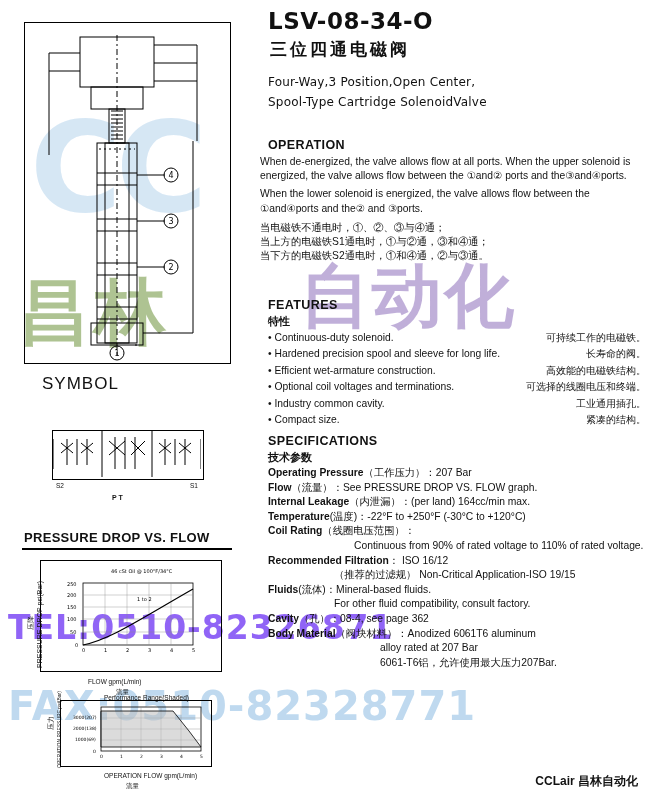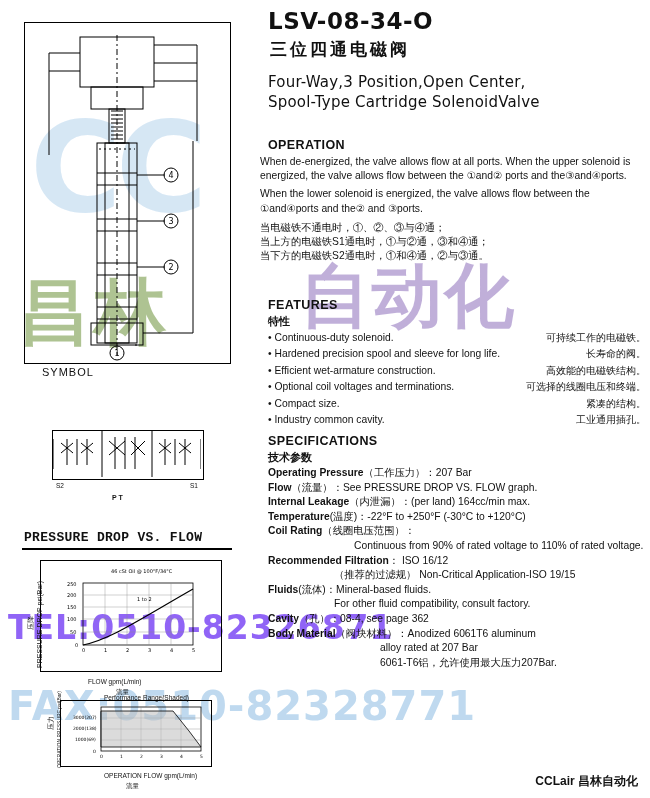--- a/index.html
+++ b/index.html
@@ -39,31 +39,30 @@
     letter-spacing:1px;font-family:"DejaVu Sans",sans-serif;
   }
 
   
   .left-col{position:absolute;left:0;top:0;width:250px;height:798px;}
   .drawing-box{
     position:absolute;left:24px;top:22px;width:205px;height:340px;
     border:1px solid #000;background:transparent;
   }
   .symbol-title{
-    position:absolute;left:42px;top:366px;font-size:11px;letter-spacing:1px;
+    position:absolute;left:42px;top:374px;font-size:17px;letter-spacing:1px;
   }
   .symbol-box{
     position:absolute;left:52px;top:430px;width:150px;height:48px;
     border:1px solid #000;
   }
 
   .pd-title{
     position:absolute;left:24px;top:530px;font-size:13px;font-weight:bold;
     letter-spacing:.3px;
-    font-family:Liberation Mono, monospace;
   }
   .pd-underline{position:absolute;left:22px;top:548px;width:210px;height:2px;background:#000;}
   .chart-box{
     position:absolute;left:40px;top:560px;width:180px;height:110px;
     border:1px solid #000;background:transparent;
   }
   .chart-box2{
     position:absolute;left:60px;top:700px;width:150px;height:65px;
     border:1px solid #000;background:transparent;
   }
@@ -78,21 +77,21 @@
   .right-col{position:absolute;left:252px;top:0;width:398px;height:798px;padding:0;}
   .model{
     position:absolute;left:16px;top:8px;font-size:23px;font-weight:bold;
     letter-spacing:.5px;font-family:"DejaVu Sans",sans-serif;
   }
   .model-cn{
     position:absolute;left:18px;top:38px;font-size:17px;font-weight:bold;
     letter-spacing:3px;font-family:"DejaVu Sans",sans-serif;
   }
   .subtitle{
-    position:absolute;left:16px;top:72px;width:380px;font-size:15px;
+    position:absolute;left:16px;top:72px;width:380px;font-size:12px;
     line-height:20px;font-family:"DejaVu Sans",sans-serif;letter-spacing:.2px;
   }
   .sec-h{
     position:absolute;left:16px;font-size:12.5px;font-weight:bold;letter-spacing:.4px;
   }
   .sec-hcn{
     position:absolute;left:16px;font-size:11px;font-weight:bold;
   }
   .body-txt{
     position:absolute;left:8px;width:382px;font-size:10.3px;line-height:14.2px;
@@ -297,27 +296,27 @@
       </div>
       <div class="row">
         <span>• Efficient wet-armature construction.</span>
         <span class="cn">高效能的电磁铁结构。</span>
       </div>
       <div class="row">
         <span>• Optional coil voltages and terminations.</span>
         <span class="cn">可选择的线圈电压和终端。</span>
       </div>
       <div class="row">
+        <span>• Industry common cavity.</span>
+        <span class="cn">工业通用插孔。</span>
+      </div>
+      <div class="row">
         <span>• Compact size.</span>
         <span class="cn">紧凑的结构。</span>
       </div>
-      <div class="row">
-        <span>• Industry common cavity.</span>
-        <span class="cn">工业通用插孔。</span>
-      </div>
     </div>
 
     <div class="sec-h" style="top:434px;">SPECIFICATIONS</div>
     <div class="sec-hcn" style="top:450px;">技术参数</div>
 
     <div class="spec" style="top:466px;">
       <div class="line">
         <b>Operating Pressure</b><span>（工作压力）：207 Bar</span>
       </div>
       <div class="line">

